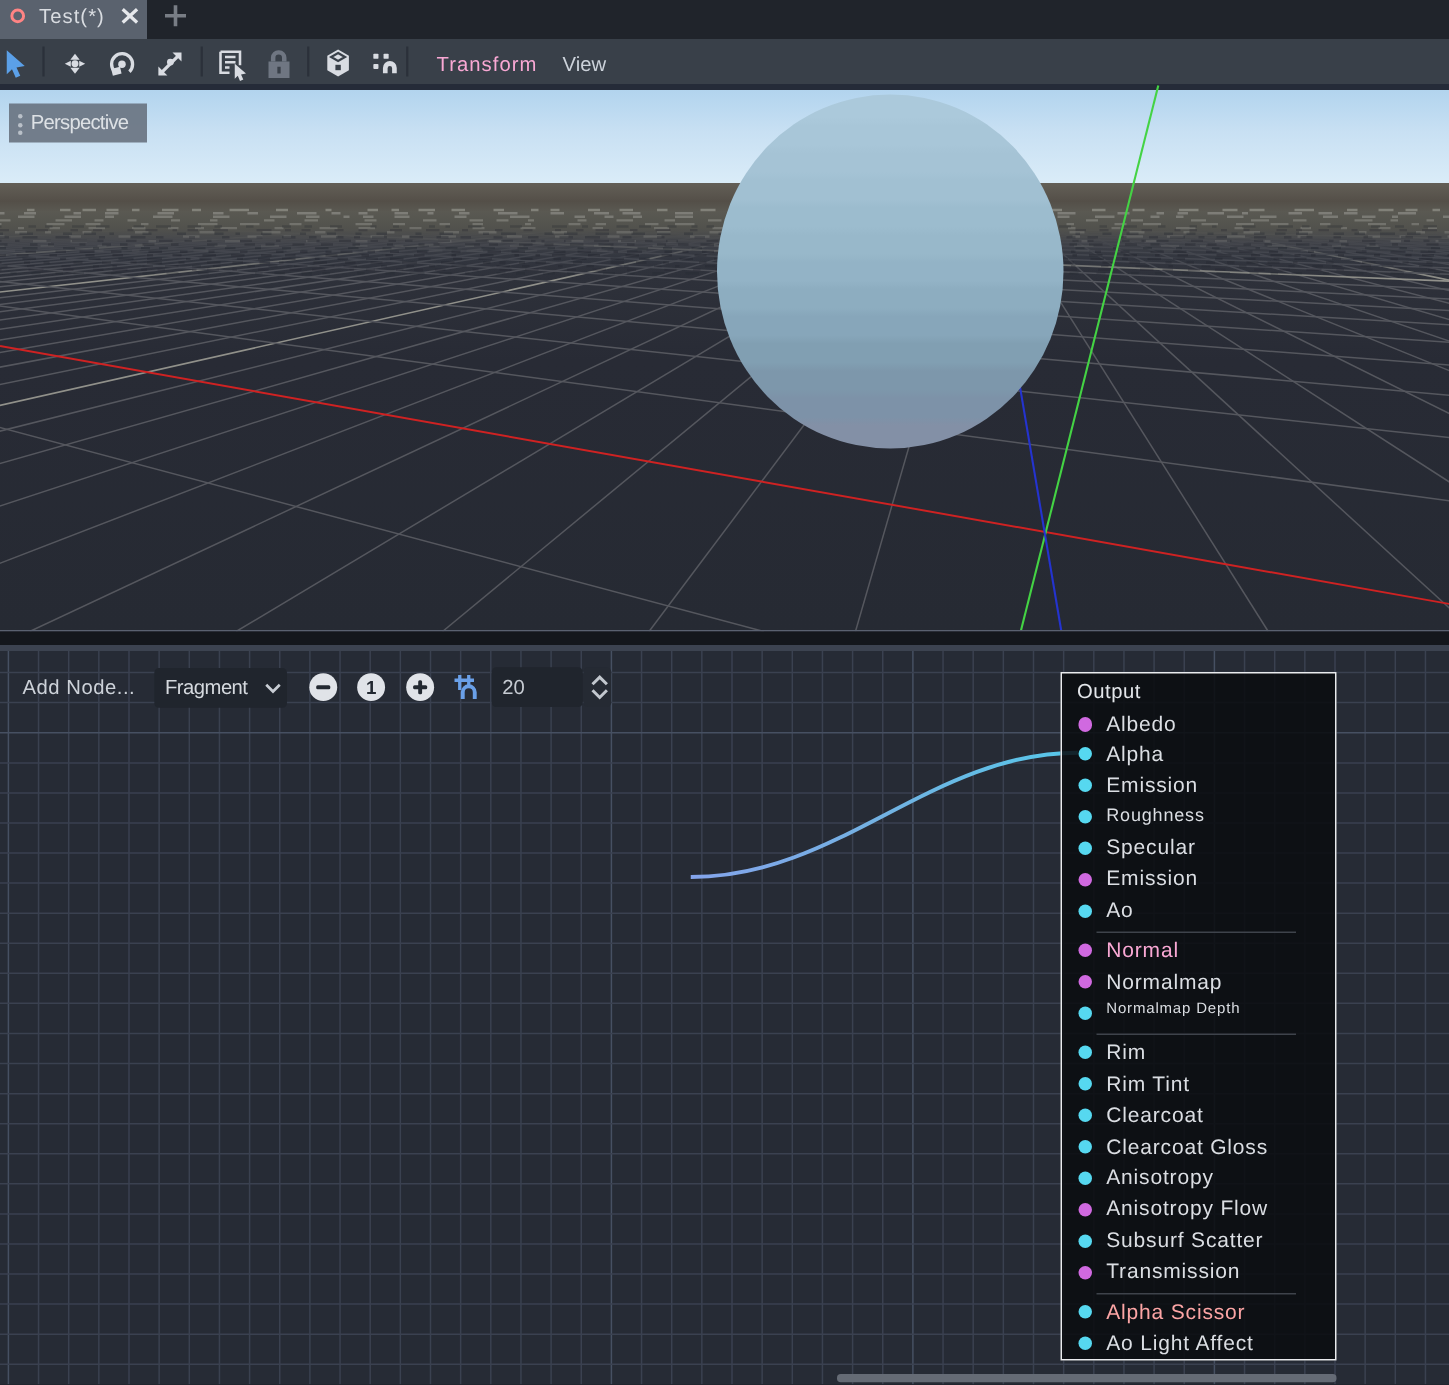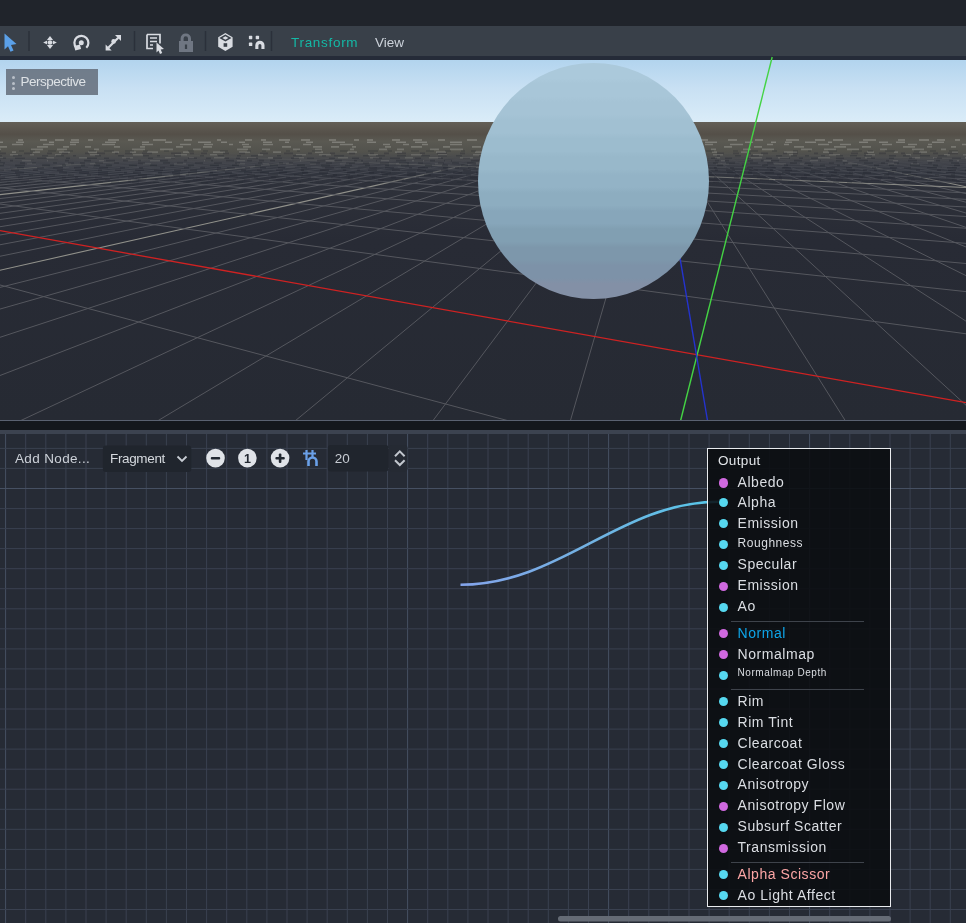--- a/index.html
+++ b/index.html
@@ -1,19 +1,28 @@
 <!DOCTYPE html>
 <html><head><meta charset="utf-8">
 <style>
 html,body{margin:0;padding:0;background:#20242b;font-family:"Liberation Sans",sans-serif;-webkit-font-smoothing:antialiased;}
 *{box-sizing:border-box;}
 #stage{position:relative;width:966px;height:923px;overflow:hidden;}
 </style></head>
 <body>
 <div id="stage">
+<div style="position:absolute;left:0;top:0;width:966px;height:26px;background:#20242b">
+<div style="position:absolute;left:0;top:0;width:98px;height:26px;background:#5a626e"></div>
+<svg width="966" height="26" viewBox="0 0 966 26" style="position:absolute;left:0;top:0">
+<circle cx="11.8" cy="10.6" r="3.9" fill="none" stroke="#ff8484" stroke-width="2"></circle>
+<path d="M81.8 6.2 L91.4 15 M91.4 6.2 L81.8 15" stroke="#e6e8ec" stroke-width="2.2"></path>
+<path d="M117 3.5 V17.5 M110 10.5 H124" stroke="#787d85" stroke-width="2.4"></path>
+</svg>
+<div style="position:absolute;left:26px;top:3px;font-size:13.5px;letter-spacing:0.7px;color:#d9dce1">Test(*)</div>
+</div>
 <div style="position:absolute;left:0;top:26px;width:966px;height:30px;background:#394049">
 <svg width="440" height="30" viewBox="0 26 440 30" style="position:absolute;left:0;top:0">
 <g>
 <path d="M4.5 33.5 L16.5 44 L11 45 L13.5 50.5 L10.5 51.8 L8 46.2 L4.5 49.5 Z" fill="#5ba0e8"></path>
 <line x1="29" y1="31" x2="29" y2="51" stroke="#2b303a" stroke-width="1.5"></line>
 <g fill="#d9dce2">
 <path d="M50 35.9 L46.9 39.9 H53.1 Z"></path>
 <path d="M50 49.1 L46.9 45.1 H53.1 Z"></path>
 <path d="M43.2 42.5 L47.2 40.5 V44.5 Z"></path>
 <path d="M56.8 42.5 L52.8 40.5 V44.5 Z"></path>
@@ -53,21 +62,21 @@
 </g>
 <g fill="#d9dce2">
 <rect x="248.9" y="35.8" width="3.4" height="3.4" rx="0.6"></rect>
 <rect x="248.9" y="42.6" width="3.4" height="3.4" rx="0.6"></rect>
 <rect x="255.7" y="35.8" width="3.4" height="3.4" rx="0.6"></rect>
 <path d="M255.3 48.9 v-3.6 a4.6 4.6 0 0 1 9.2 0 v3.6 h-3.1 v-3.4 a1.5 1.5 0 0 0 -3 0 v3.4 z"></path>
 </g>
 <line x1="271.5" y1="31" x2="271.5" y2="51" stroke="#2b303a" stroke-width="1.5"></line>
 </g>
 </svg>
-<div style="position:absolute;left:291px;top:9px;font-size:13.5px;letter-spacing:0.7px;color:#14b8a6">Transform</div>
+<div style="position:absolute;left:291px;top:9px;font-size:13.5px;letter-spacing:0.7px;color:#f9a8d4">Transform</div>
 <div style="position:absolute;left:375px;top:9px;font-size:13.5px;color:#ccd2da">View</div>
 </div>
 <svg width="966" height="365" style="position:absolute;left:0;top:56px" viewBox="0 56 966 365">
 <defs>
 <linearGradient id="sky" x1="0" y1="0" x2="0" y2="1">
 <stop offset="0" stop-color="#b2d4ee"></stop>
           <stop offset="0.45" stop-color="#c8e0f3"></stop>
           <stop offset="1" stop-color="#daecf8"></stop>
 </linearGradient>
 <linearGradient id="floor" x1="0" y1="56" x2="0" y2="421" gradientUnits="userSpaceOnUse">
@@ -476,21 +485,21 @@
       <div style="position:absolute;left:29.5px;top:65.5px;font-size:14px;letter-spacing:0.55px;color:#dbdee3;white-space:nowrap">Emission</div>
       <div style="position:absolute;left:11px;top:91.0px;width:9.4px;height:9.4px;border-radius:50%;background:#56d8f0"></div>
       <div style="position:absolute;left:29.5px;top:86.5px;font-size:12px;letter-spacing:0.55px;color:#dbdee3;white-space:nowrap">Roughness</div>
       <div style="position:absolute;left:11px;top:111.9px;width:9.4px;height:9.4px;border-radius:50%;background:#56d8f0"></div>
       <div style="position:absolute;left:29.5px;top:107.4px;font-size:14px;letter-spacing:0.55px;color:#dbdee3;white-space:nowrap">Specular</div>
       <div style="position:absolute;left:11px;top:132.9px;width:9.4px;height:9.4px;border-radius:50%;background:#d069e0"></div>
       <div style="position:absolute;left:29.5px;top:128.4px;font-size:14px;letter-spacing:0.55px;color:#dbdee3;white-space:nowrap">Emission</div>
       <div style="position:absolute;left:11px;top:153.8px;width:9.4px;height:9.4px;border-radius:50%;background:#56d8f0"></div>
       <div style="position:absolute;left:29.5px;top:149.3px;font-size:14px;letter-spacing:0.55px;color:#dbdee3;white-space:nowrap">Ao</div>
       <div style="position:absolute;left:11px;top:180.1px;width:9.4px;height:9.4px;border-radius:50%;background:#d069e0"></div>
-      <div style="position:absolute;left:29.5px;top:175.6px;font-size:14px;letter-spacing:0.55px;color:#0ea5e9;white-space:nowrap">Normal</div>
+      <div style="position:absolute;left:29.5px;top:175.6px;font-size:14px;letter-spacing:0.55px;color:#f9a8d4;white-space:nowrap">Normal</div>
       <div style="position:absolute;left:11px;top:201.0px;width:9.4px;height:9.4px;border-radius:50%;background:#d069e0"></div>
       <div style="position:absolute;left:29.5px;top:196.5px;font-size:14px;letter-spacing:0.55px;color:#dbdee3;white-space:nowrap">Normalmap</div>
       <div style="position:absolute;left:11px;top:222.0px;width:9.4px;height:9.4px;border-radius:50%;background:#56d8f0"></div>
       <div style="position:absolute;left:29.5px;top:217.5px;font-size:10px;letter-spacing:0.55px;color:#dbdee3;white-space:nowrap">Normalmap Depth</div>
       <div style="position:absolute;left:11px;top:248.1px;width:9.4px;height:9.4px;border-radius:50%;background:#56d8f0"></div>
       <div style="position:absolute;left:29.5px;top:243.6px;font-size:14px;letter-spacing:0.55px;color:#dbdee3;white-space:nowrap">Rim</div>
       <div style="position:absolute;left:11px;top:269.1px;width:9.4px;height:9.4px;border-radius:50%;background:#56d8f0"></div>
       <div style="position:absolute;left:29.5px;top:264.6px;font-size:14px;letter-spacing:0.55px;color:#dbdee3;white-space:nowrap">Rim Tint</div>
       <div style="position:absolute;left:11px;top:290.0px;width:9.4px;height:9.4px;border-radius:50%;background:#56d8f0"></div>
       <div style="position:absolute;left:29.5px;top:285.5px;font-size:14px;letter-spacing:0.55px;color:#dbdee3;white-space:nowrap">Clearcoat</div>

